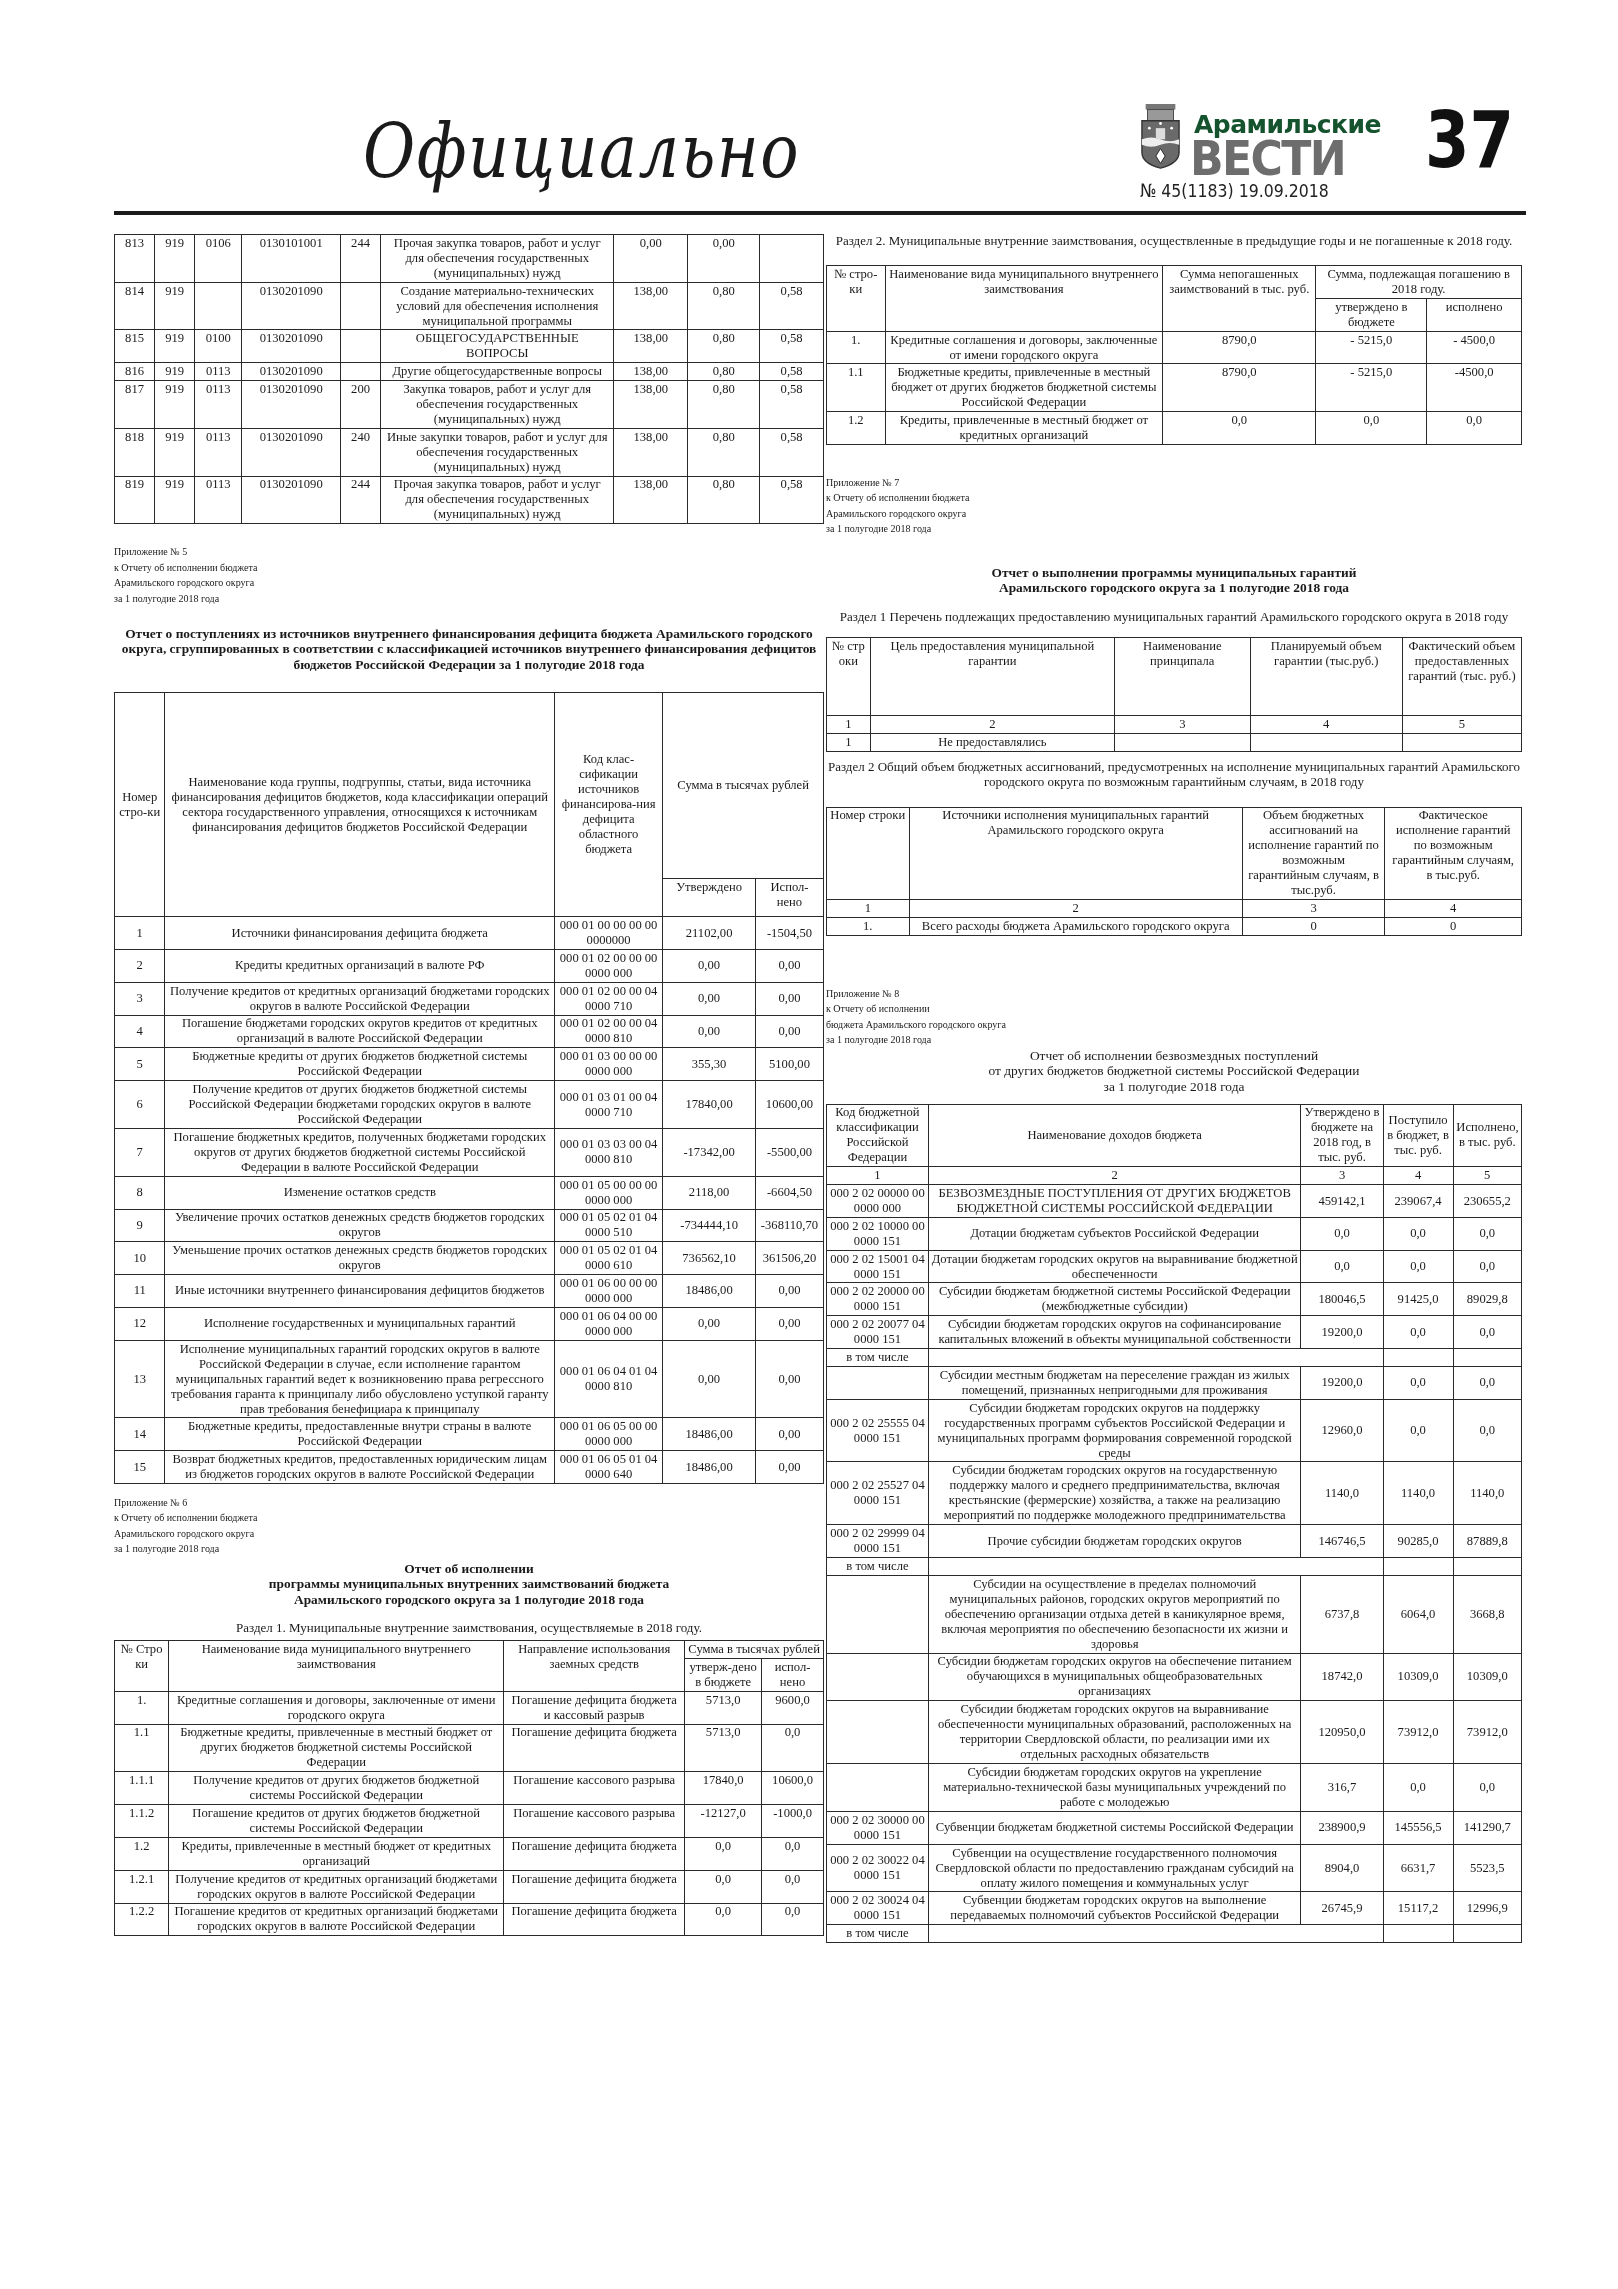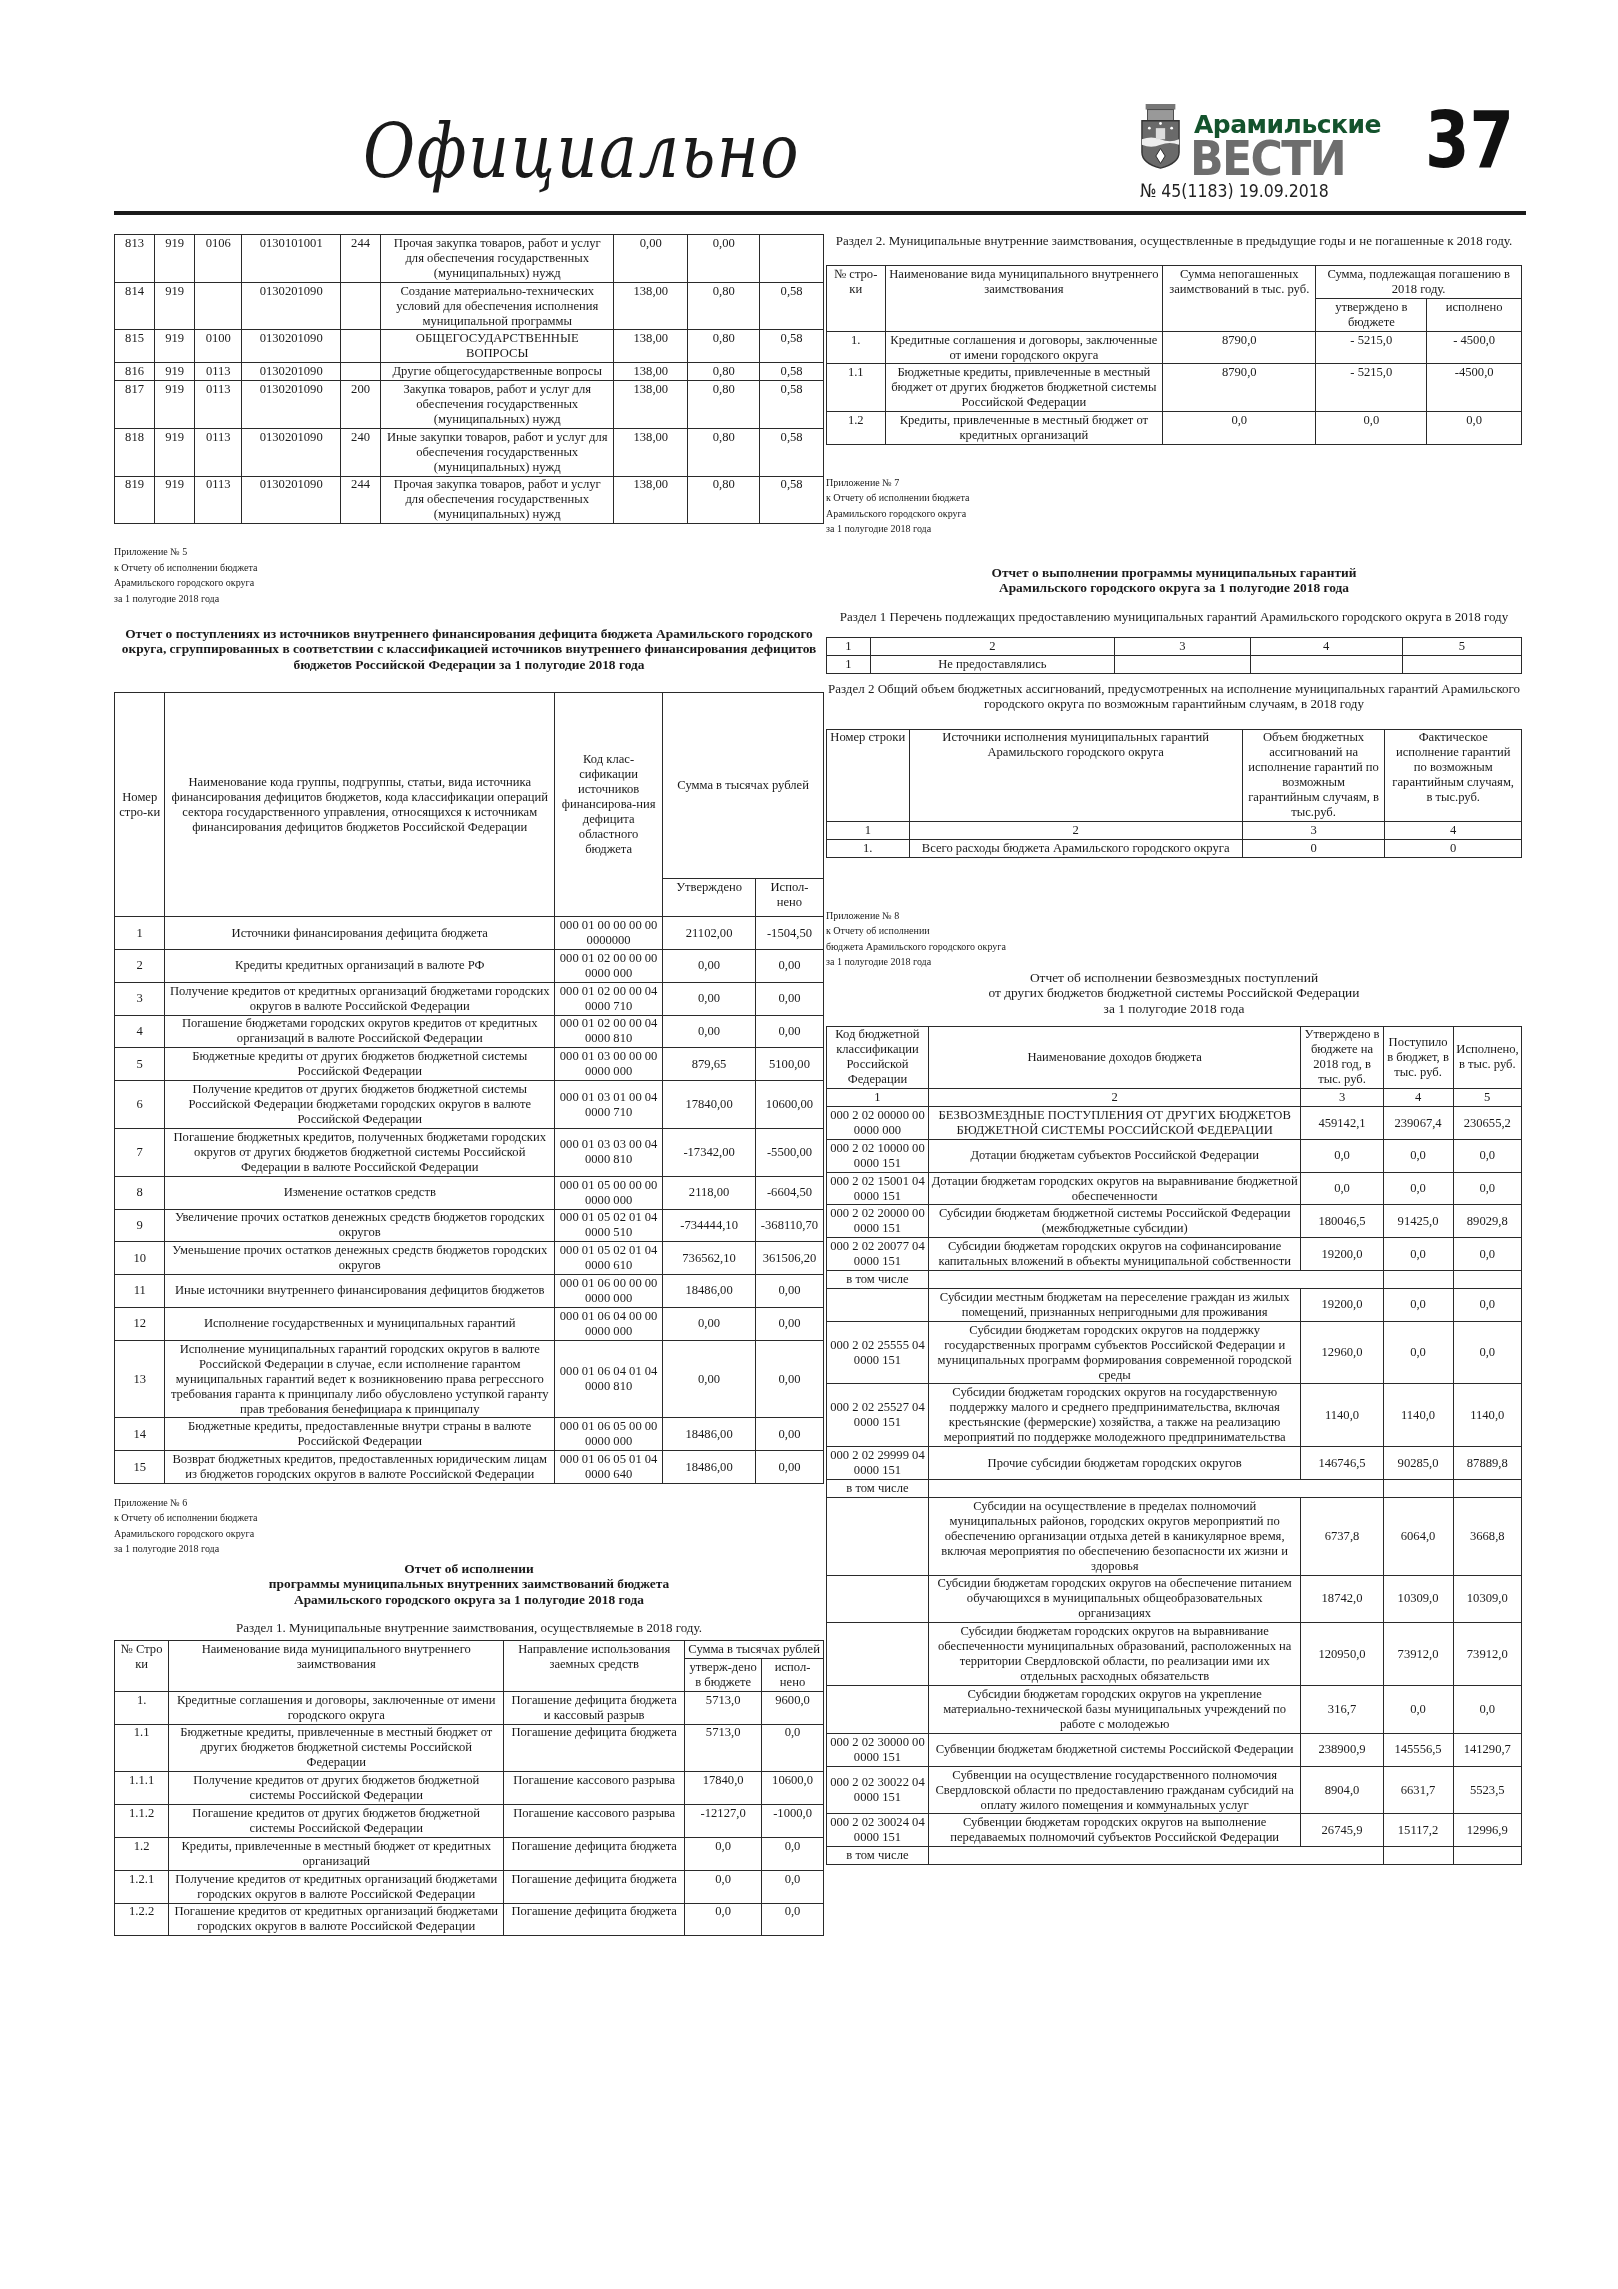--- a/index.html
+++ b/index.html
@@ -205,21 +205,21 @@
           <td>4</td>
           <td>Погашение бюджетами городских округов кредитов от кредитных организаций в валюте Российской Федерации</td>
           <td>000 01 02 00 00 04 0000 810</td>
           <td>0,00</td>
           <td>0,00</td>
         </tr>
         <tr>
           <td>5</td>
           <td>Бюджетные кредиты от других бюджетов бюджетной системы Российской Федерации</td>
           <td>000 01 03 00 00 00 0000 000</td>
-          <td>879,65</td>
+          <td>355,30</td>
           <td>5100,00</td>
         </tr>
         <tr>
           <td>6</td>
           <td>Получение кредитов от других бюджетов бюджетной системы Российской Федерации бюджетами городских округов в валюте Российской Федерации</td>
           <td>000 01 03 01 00 04 0000 710</td>
           <td>17840,00</td>
           <td>10600,00</td>
         </tr>
         <tr>
@@ -444,20 +444,27 @@
   <div style="height:13px"></div>
   <table>
     <colgroup>
         <col style="width:29px">
         <col style="width:162px">
         <col style="width:90px">
         <col style="width:101px">
         <col style="width:79px">
       </colgroup>
     <thead>
+      <tr style="height:78px">
+        <th>№ стр оки</th>
+        <th>Цель предоставления муниципальной гарантии</th>
+        <th>Наименование принципала</th>
+        <th>Планируемый объем гарантии (тыс.руб.)</th>
+        <th>Фактический объем предоставленных гарантий (тыс. руб.)</th>
+      </tr>
       <tr>
         <th>1</th>
         <th>2</th>
         <th>3</th>
         <th>4</th>
         <th>5</th>
       </tr>
     </thead>
     <tbody>
       <tr>

